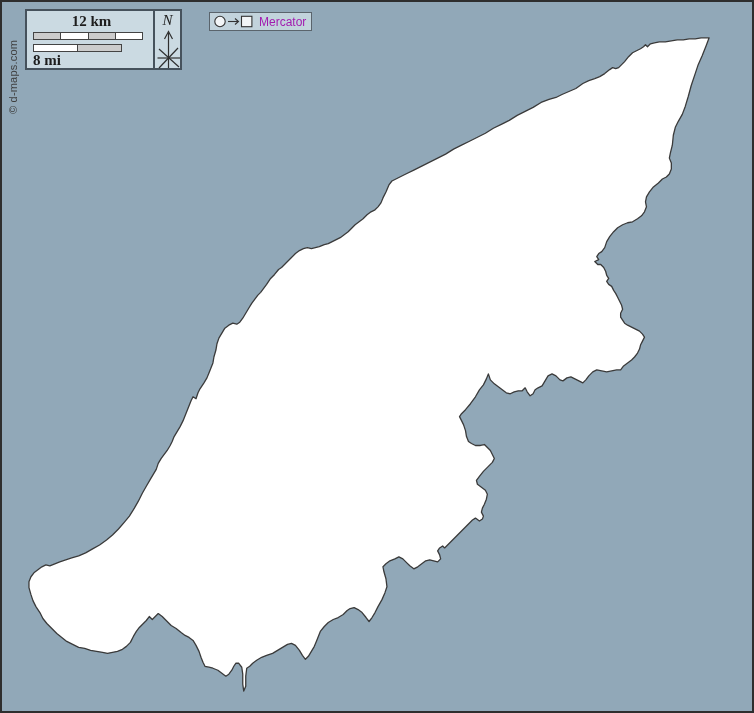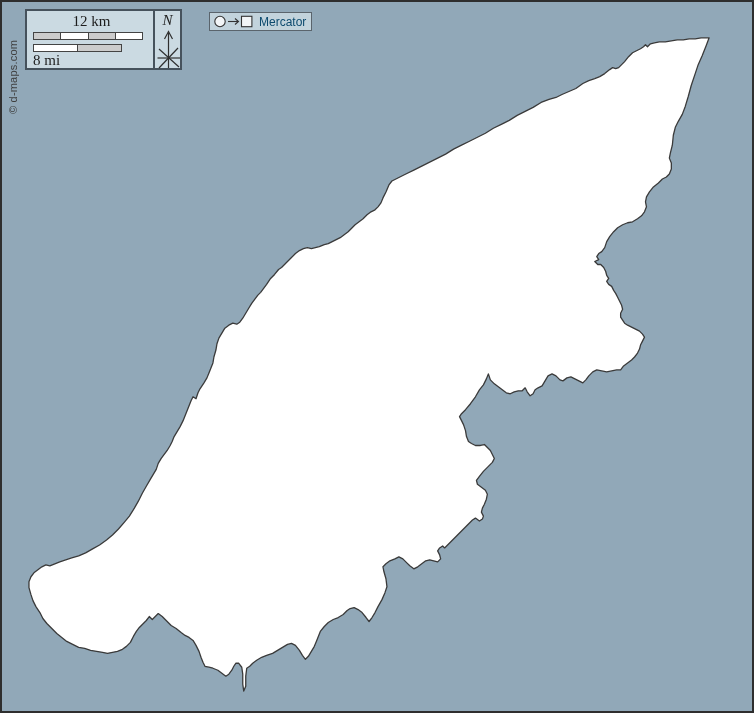--- a/index.html
+++ b/index.html
@@ -12,20 +12,21 @@
     overflow:hidden;
     font-family:"Liberation Sans",sans-serif;
   }
   .map-svg{position:absolute;left:0;top:0;width:100%;height:100%;display:block;}
 
   
   .scale-box{
     position:absolute;left:23px;top:7px;width:133px;height:61px;
     box-sizing:border-box;border:2px solid var(--panelBorder,#46525c);
     background:var(--panel,#cbdae2);
+    font-weight:bold;
   }
   .scale-km-label{
     margin-top:2px;text-align:center;
     font-family:"Liberation Serif",serif;font-size:15px;color:var(--ink,#1d1d1d);
   }
   .bar{box-sizing:border-box;border:1px solid #444;display:flex;height:8px;margin-left:6px;}
   .bar-km{width:110px;margin-top:2px;}
   .bar-mi{width:89px;margin-top:4px;}
   .bar .seg{flex:1 1 auto;border-left:1px solid #444;}
   .bar .seg:first-child{border-left:none;}
@@ -48,21 +49,21 @@
   .compass-rose{display:block;margin:0 auto;}
 
   
   .projection-badge{
     position:absolute;left:207px;top:10px;height:19px;
     box-sizing:border-box;border:1px solid #5a646c;
     background:var(--badge,#bdcfda);
     display:flex;align-items:center;padding:0 5px 0 3px;
   }
   .projection-label{
-    font-size:12px;color:#0c4a6e;margin-left:4px;white-space:nowrap;
+    font-size:12px;color:#a21caf;margin-left:4px;white-space:nowrap;
   }
 
   
   .copyright-label{
     position:absolute;left:5px;top:112px;
     transform:rotate(-90deg);transform-origin:0 0;
     font-size:11px;color:#3f3f3f;white-space:nowrap;letter-spacing:0.2px;
   }
 </style>
 </head>

